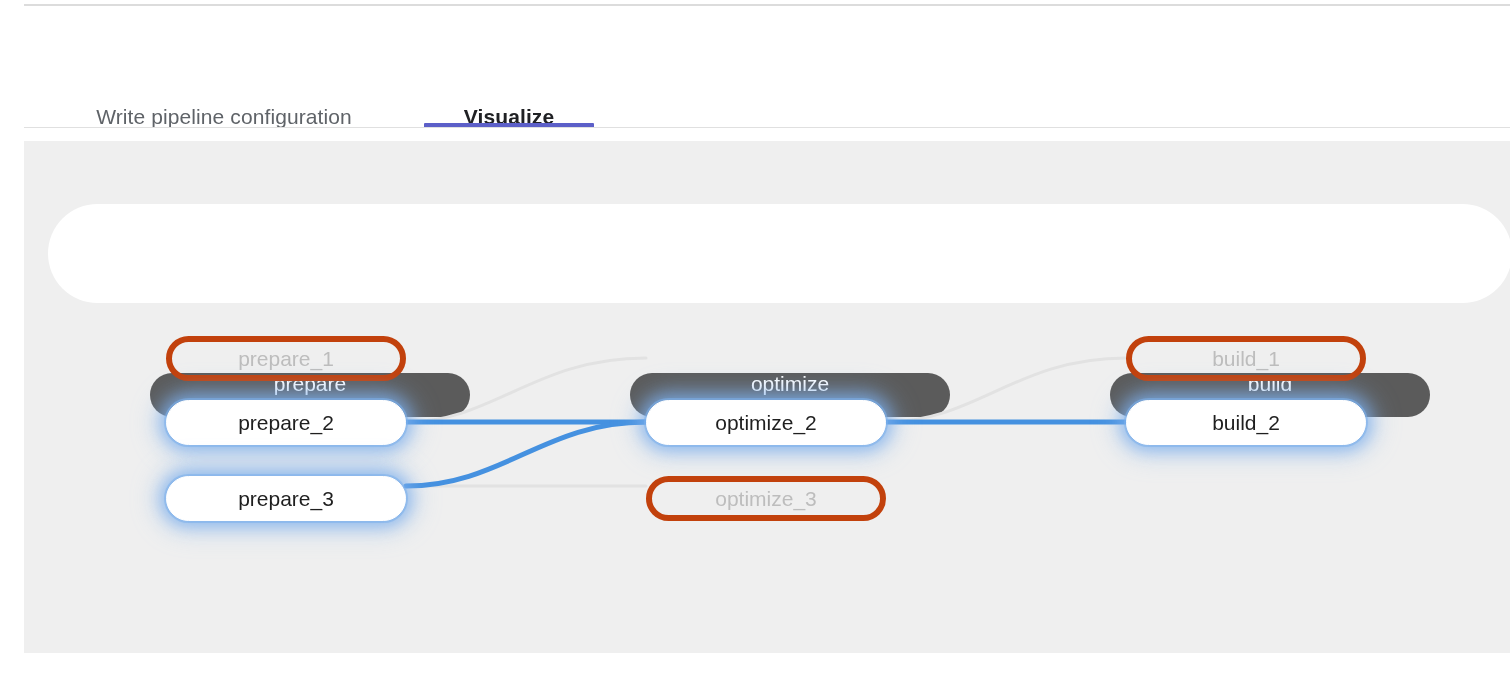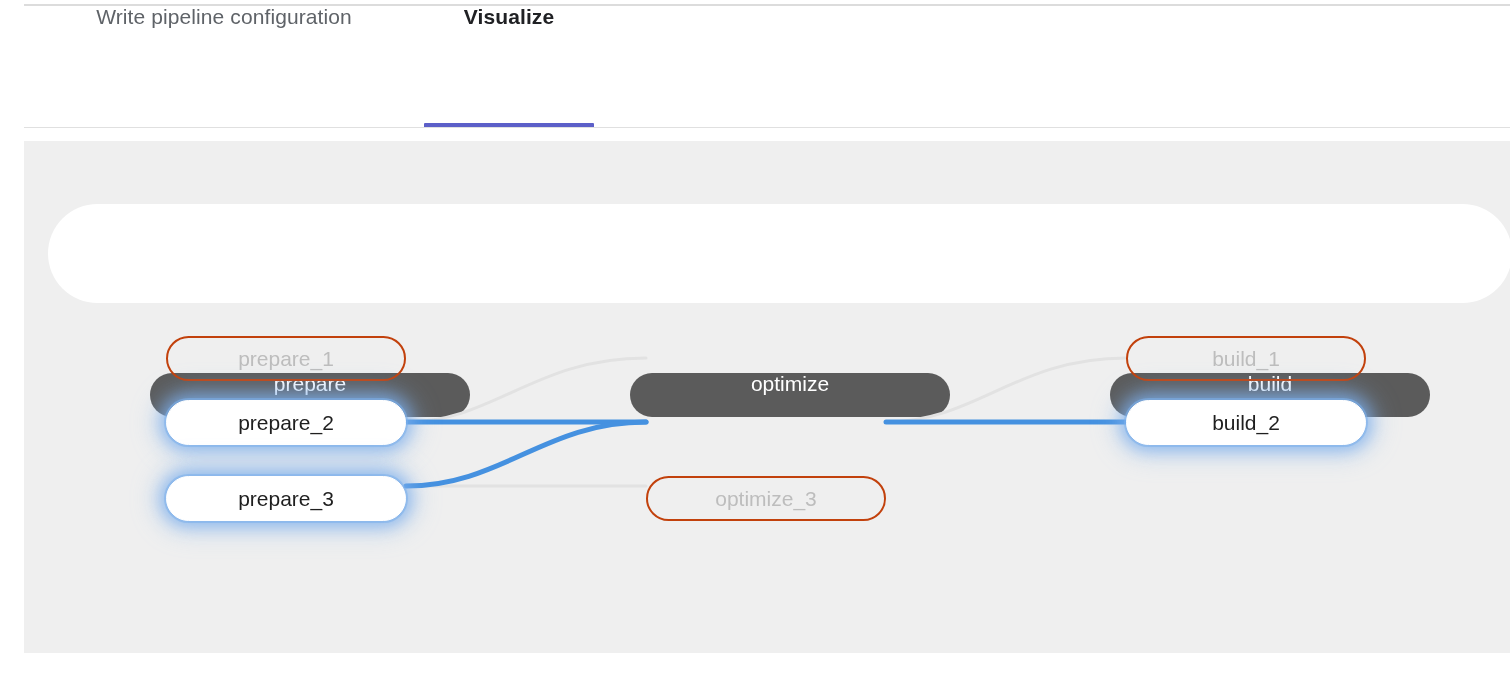--- a/index.html
+++ b/index.html
@@ -39,21 +39,21 @@
     top: 121px;
     width: 1486px;
     height: 1px;
     background: #e0e0e0;
   }
   .tab {
     position: absolute;
     top: 0;
     height: 121px;
     display: flex;
-    align-items: flex-start;
+    align-items: flex-end;
     justify-content: center;
     cursor: pointer;
     user-select: none;
   }
   .tab-label {
     font-size: 21px;
     line-height: 1;
     letter-spacing: 0.1px;
   }
   #tab-write {
@@ -148,21 +148,21 @@
     cursor: pointer;
     user-select: none;
   }
   .node span {
     font-size: 21px;
     line-height: 1;
     white-space: nowrap;
   }
   .node.dim {
     background: transparent;
-    border: 2px solid #c2410c;
+    border: 6px solid #c2410c;
   }
   .node.dim span {
     color: #bdbdbd;
     font-weight: 400;
   }
   .node.active {
     background: #ffffff;
     border: 1px solid #ffffff;
     box-shadow: 0 0 0 2px rgba(126,176,235,0.55),
                 0 0 16px 5px rgba(120,172,235,0.75),
@@ -226,20 +226,23 @@
   <div class="node dim col-prepare row-1">
     <span>prepare_1</span>
   </div>
   <div class="node active col-prepare row-2">
     <span>prepare_2</span>
   </div>
   <div class="node active col-prepare row-3">
     <span>prepare_3</span>
   </div>
 
+  <div class="node active col-optimize row-2">
+    <span>optimize_2</span>
+  </div>
   <div class="node dim col-optimize row-3">
     <span>optimize_3</span>
   </div>
 
   <div class="node dim col-build row-1">
     <span>build_1</span>
   </div>
   <div class="node active col-build row-2">
     <span>build_2</span>
   </div>

